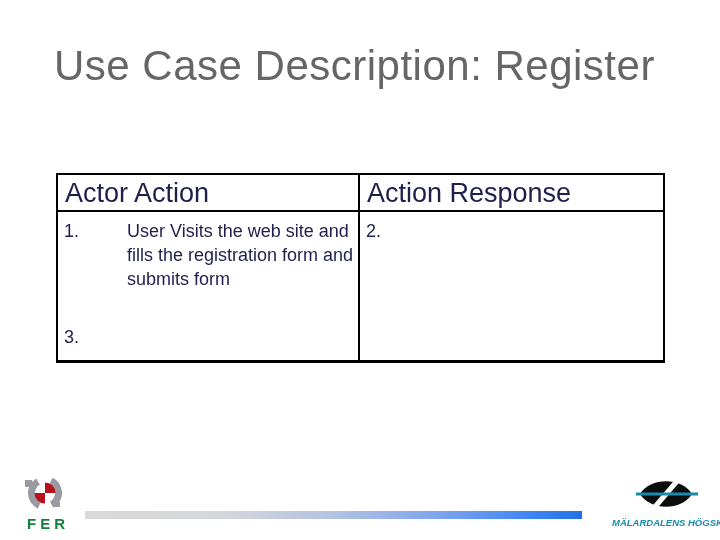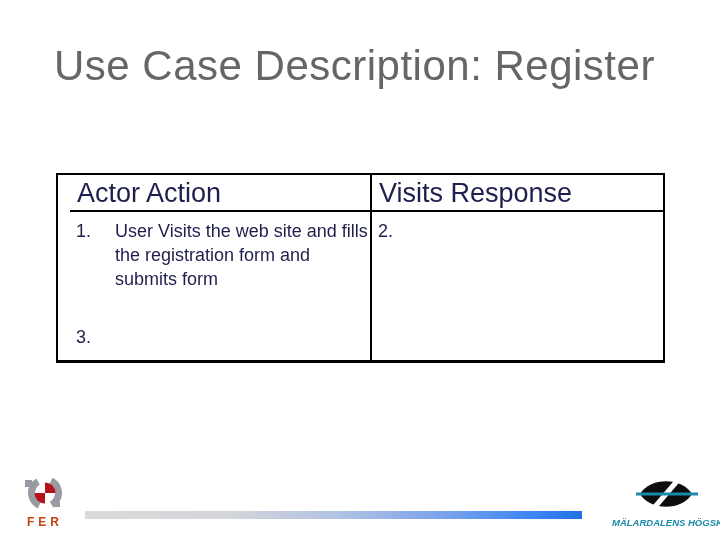--- a/index.html
+++ b/index.html
@@ -29,49 +29,48 @@
     width: 609px;
     height: 190px;
     box-sizing: border-box;
     border: 2px solid #000000;
     border-bottom-width: 3px;
     display: grid;
     grid-template-columns: 302px 1fr;
     grid-template-rows: 37px 1fr;
     color: #1f1f4e;
     background: #ffffff;
-    padding-left: 12px;
   }
   .cell { box-sizing: border-box; }
   .cell.left { border-right: 2px solid #000000; }
   .cell.th {
     border-bottom: 2px solid #000000;
     font-size: 27px;
     line-height: 34px;
     padding: 1px 0 0 7px;
     white-space: nowrap;
     overflow: hidden;
   }
   .cell.td { padding: 7px 0 0 6px; }
   .item { display: flex; font-size: 18px; line-height: 24px; }
   .item .num { width: 39px; flex: 0 0 39px; }
   .item .txt { display: block; }
-  .txt.t-actor { width: 266px; }
+  .txt.t-actor { width: 266px; margin-left: 24px; }
   .txt.t-system { width: 240px; }
   .item.item-gap { margin-top: 34px; }
 
   .fer-emblem { position: absolute; left: 24px; top: 472px; width: 40px; height: 42px; }
   .fer-text {
     position: absolute;
     left: 27px;
     top: 515px;
-    font-size: 12px;
+    font-size: 15px;
     font-weight: 700;
     letter-spacing: 4px;
-    color: #c2410c;
+    color: #15803d;
   }
   .accent-bar {
     position: absolute;
     left: 85px;
     top: 511px;
     width: 497px;
     height: 8px;
     background: linear-gradient(90deg,
       #d9d9d9 0%, #d4d6da 28%, #b3c3e2 50%,
       #7ba3ec 72%, #3d85f2 90%, #2272e6 100%);
@@ -93,21 +92,21 @@
 </style>
 </head>
 <body>
 
 <div class="stage">
 
   <h1 class="title">Use Case Description: Register</h1>
 
   <div class="uc-table">
     <div class="cell th left">Actor Action</div>
-    <div class="cell th">Visits Response</div>
+    <div class="cell th">Action Response</div>
 
     <div class="cell td left">
       <div class="item">
         <span class="num">1.</span>
         <span class="txt t-actor">User Visits the web site and fills the registration form and submits form</span>
       </div>
       <div class="item item-gap">
         <span class="num">3.</span>
       </div>
     </div>

